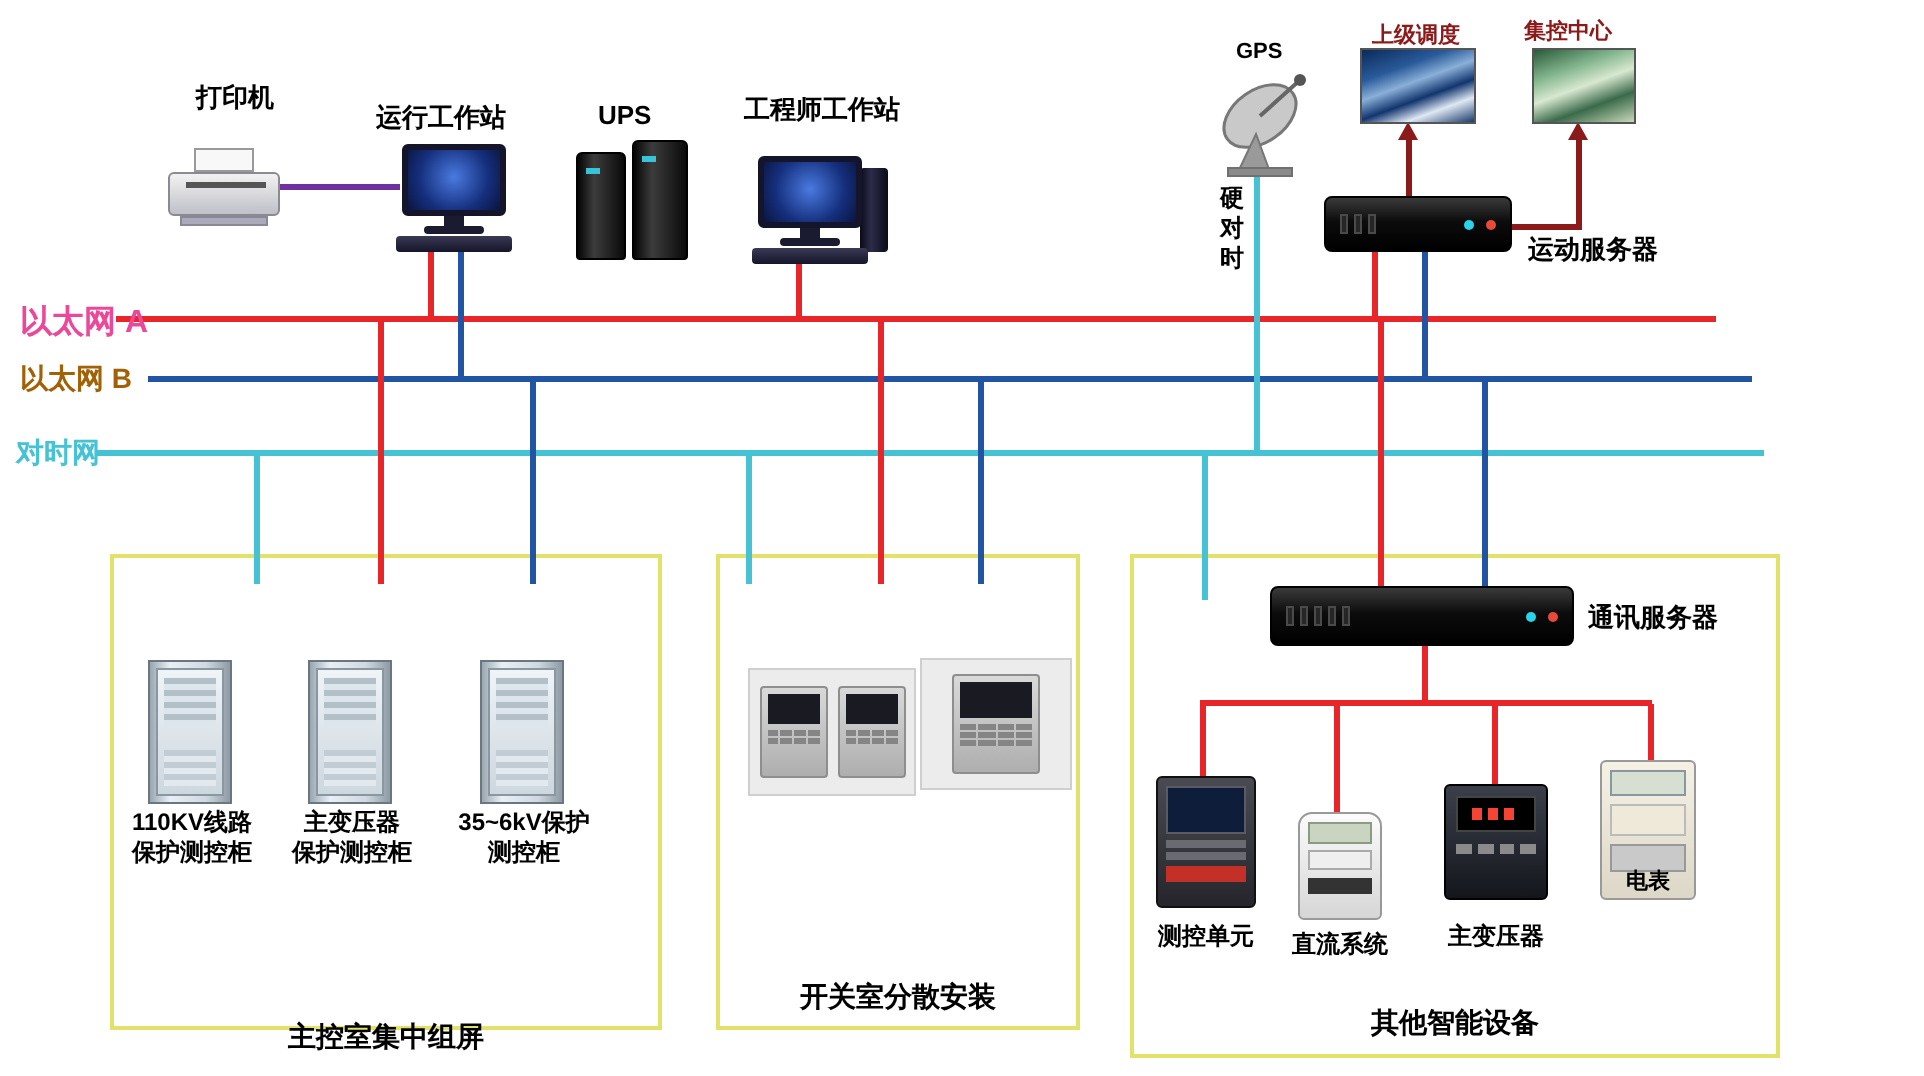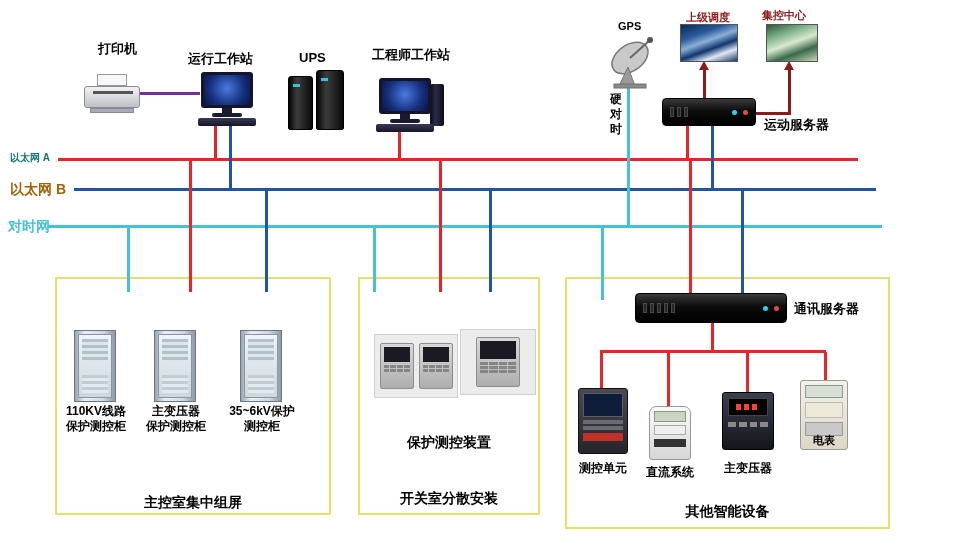--- a/index.html
+++ b/index.html
@@ -204,42 +204,42 @@
   <div class="lbl" style="left:98px;top:40px">打印机</div>
   <div class="lbl" style="left:188px;top:50px">运行工作站</div>
   <div class="lbl" style="left:299px;top:50px">UPS</div>
   <div class="lbl" style="left:372px;top:46px">工程师工作站</div>
   <div class="lbl small" style="left:618px;top:20px">GPS</div>
   <div class="lbl small" style="left:686px;top:10px;color:#8b1a1a">上级调度</div>
   <div class="lbl small" style="left:762px;top:8px;color:#8b1a1a">集控中心</div>
   <div class="lbl" style="left:764px;top:116px">运动服务器</div>
   <div class="lbl vert" style="left:610px;top:92px">硬对时</div>
 
-  <div class="lbl" style="left:10px;top:151px;color:#0f766e;font-size:10px">以太网 A</div>
+  <div class="lbl" style="left:10px;top:151px;color:#ec4899;font-size:16px">以太网 A</div>
   <div class="lbl" style="left:10px;top:181px;color:#a16207;font-size:14px">以太网 B</div>
   <div class="lbl" style="left:8px;top:218px;color:#45c2d4;font-size:14px">对时网</div>
 
   <div class="cabinet" style="left:74px;top:330px">
       <div class="cdoor"></div>
     </div>
   <div class="cabinet" style="left:154px;top:330px">
       <div class="cdoor"></div>
     </div>
   <div class="cabinet" style="left:240px;top:330px">
       <div class="cdoor"></div>
     </div>
 
   <div class="lbl two-line" style="left:52px;top:404px;width:88px">110KV线路
 保护测控柜</div>
   <div class="lbl two-line" style="left:132px;top:404px;width:88px">主变压器
 保护测控柜</div>
   <div class="lbl two-line" style="left:218px;top:404px;width:88px">35~6kV保护
 测控柜</div>
 
-  <div class="lbl center" style="left:55px;top:494px;width:276px;font-size:14px">主控室集中组屏</div>
+  <div class="lbl center" style="left:55px;top:510px;width:276px;font-size:14px">主控室集中组屏</div>
 
   <div class="ptile" style="left:374px;top:334px;width:84px;height:64px">
     <div class="pdev">
       <div class="pscr"></div>
       <div class="pbtns">
           <i></i>
           <i></i>
           <i></i>
           <i></i>
           <i></i>
@@ -275,21 +275,20 @@
           <i></i>
           <i></i>
           <i></i>
           <i></i>
           <i></i>
           <i></i>
         </div>
     </div>
   </div>
 
-  <div class="lbl center" style="left:358px;top:434px;width:182px;font-size:14px">保护测控装置</div>
   <div class="lbl center" style="left:358px;top:490px;width:182px;font-size:14px">开关室分散安装</div>
 
   <div class="rack-server" style="left:635px;top:293px;width:152px;height:30px">
     <span class="vent"></span>
     <span class="vent"></span>
     <span class="vent"></span>
     <span class="vent"></span>
     <span class="vent"></span>
     <span class="led"></span>
     <span class="led r"></span>

